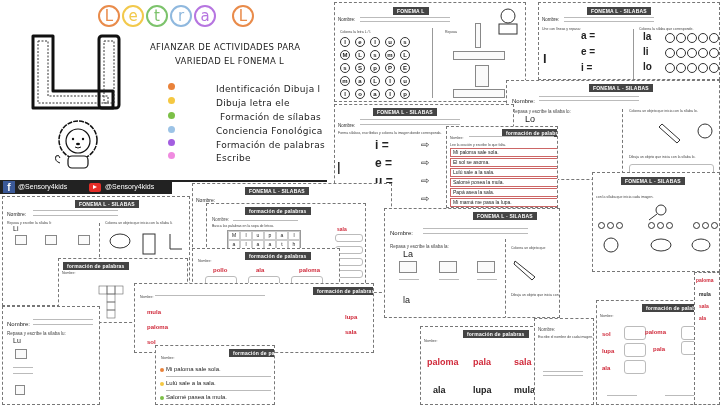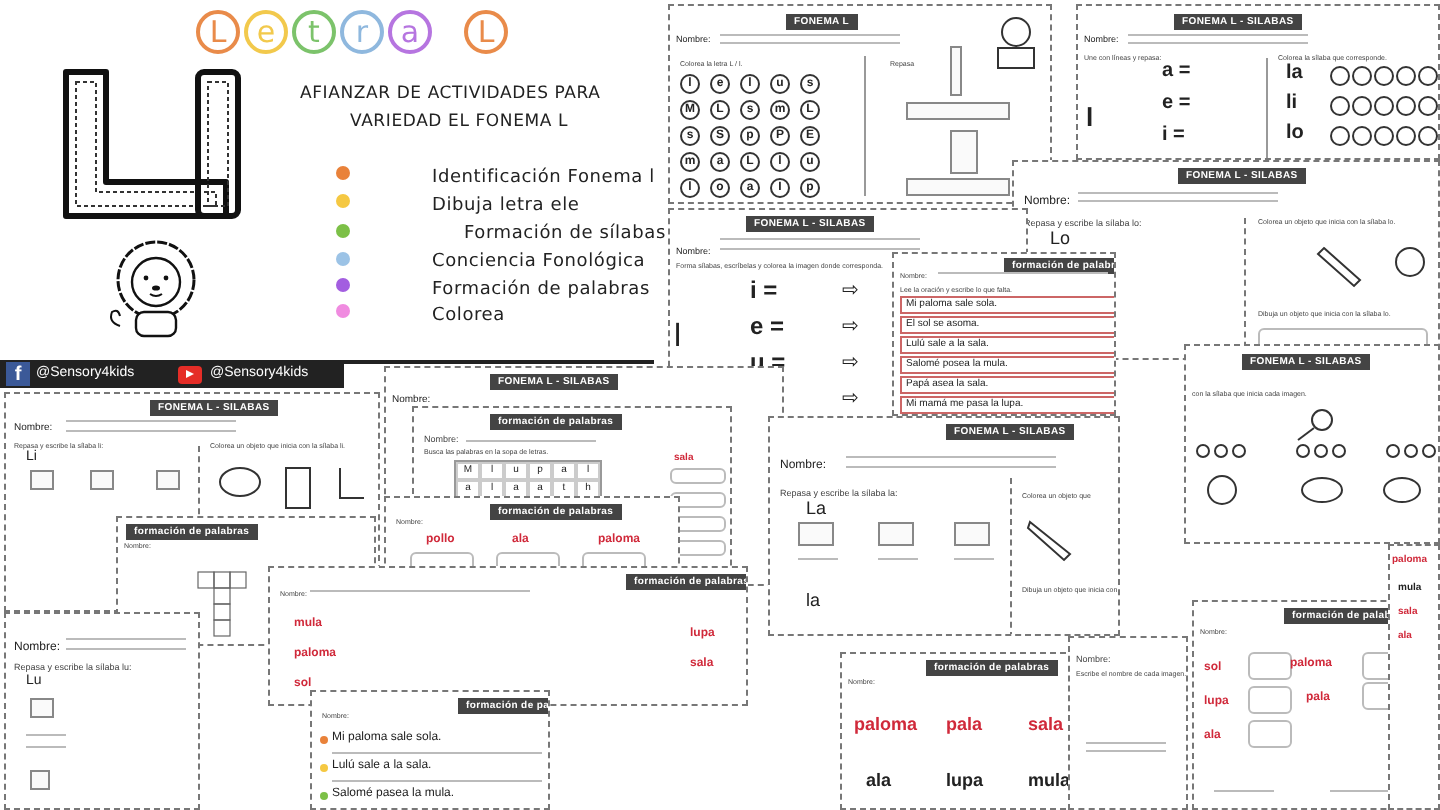--- a/index.html
+++ b/index.html
@@ -51,26 +51,26 @@
 
 <div class="act" style="left:150px;top:42px;font-size:8.5px">AFIANZAR DE ACTIVIDADES PARA</div>
 <div class="act" style="left:175px;top:56px;font-size:8.5px">VARIEDAD EL FONEMA L</div>
 
 <div class="dot" style="left:168px;top:83px;background:#e9823a"></div>
 <div class="dot" style="left:168px;top:97px;background:#f5c842"></div>
 <div class="dot" style="left:168px;top:112px;background:#7cc047"></div>
 <div class="dot" style="left:168px;top:126px;background:#9cc3e6"></div>
 <div class="dot" style="left:168px;top:139px;background:#a35ee0"></div>
 <div class="dot" style="left:168px;top:152px;background:#f08be0"></div>
-<div class="act" style="left:216px;top:84px">Identificación Fonema l</div>
+<div class="act" style="left:216px;top:84px">Identificación Dibuja l</div>
 <div class="act" style="left:216px;top:98px">Dibuja letra ele</div>
-<div class="act" style="left:232px;top:112px">Formación de sílabas</div>
+<div class="act" style="left:220px;top:112px">Formación de sílabas</div>
 <div class="act" style="left:216px;top:126px">Conciencia Fonológica</div>
 <div class="act" style="left:216px;top:140px">Formación de palabras</div>
-<div class="act" style="left:216px;top:153px">Colorea</div>
+<div class="act" style="left:216px;top:153px">Escribe</div>
 
 <div class="abs" style="left:0;top:180px;width:172px;height:14px;background:#222;"></div>
 <div class="abs" style="left:172px;top:180px;width:155px;height:2px;background:#222;"></div>
 <div class="abs" style="left:3px;top:181px;width:12px;height:12px;background:#3b5998;color:#fff;font-size:10px;font-weight:bold;text-align:center;line-height:13px;">f</div>
 <div class="abs" style="left:18px;top:183px;font-size:7px;color:#fff">@Sensory4kids</div>
 <div class="abs" style="left:89px;top:183px;width:12px;height:9px;background:#e52d27;border-radius:2px;">
     <div style="position:absolute;left:4px;top:2px;border-left:4px solid #fff;border-top:2.5px solid transparent;border-bottom:2.5px solid transparent"></div>
   </div>
 <div class="abs" style="left:105px;top:183px;font-size:7px;color:#fff">@Sensory4kids</div>
 

